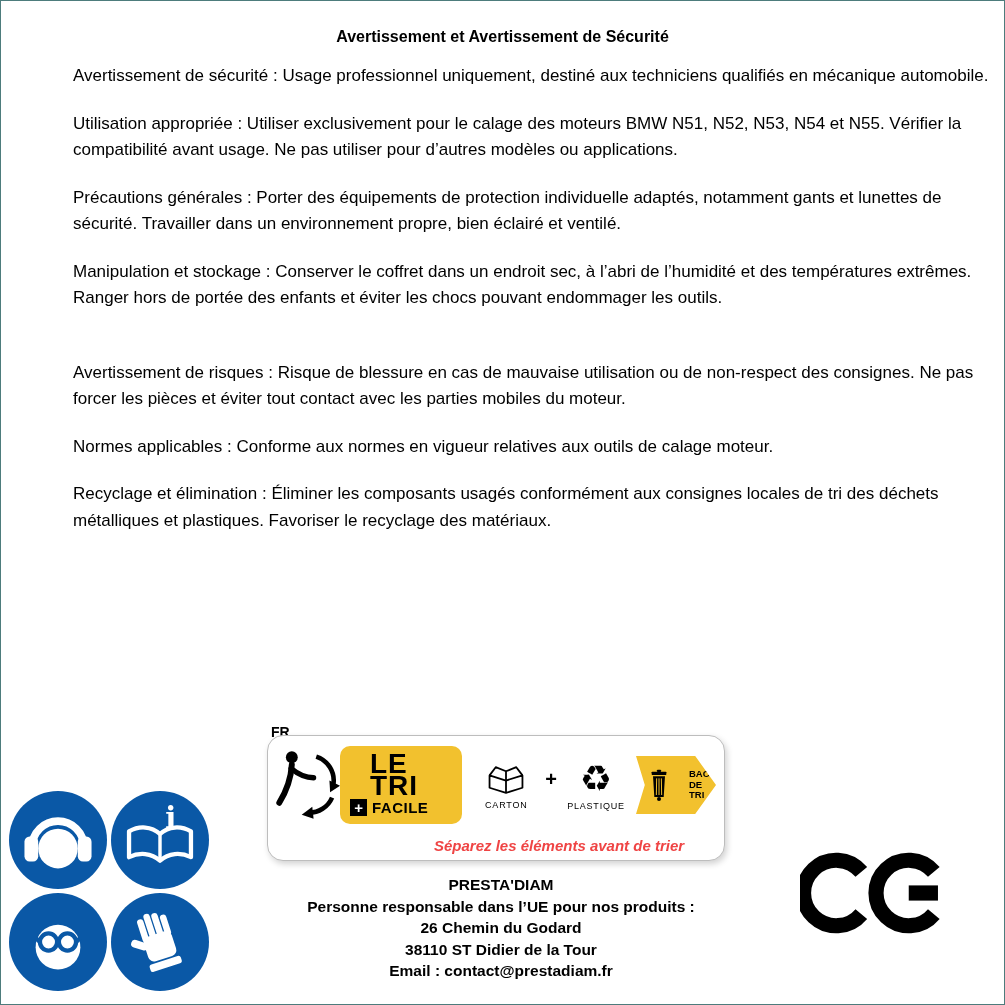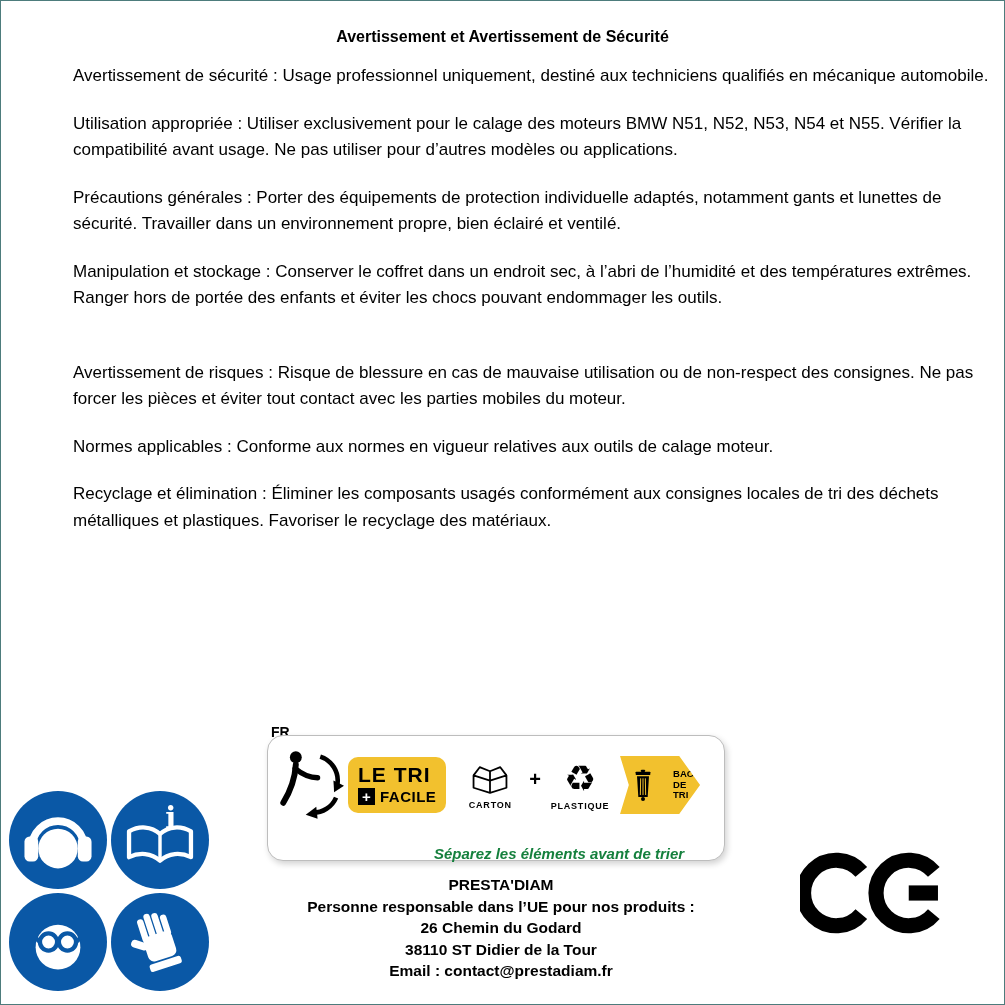--- a/index.html
+++ b/index.html
@@ -38,42 +38,42 @@
     position:absolute; left:266px; top:734px; width:458px; height:126px;
     background:#fff; border:1.5px solid #bdbdbd; border-radius:16px;
     box-shadow:2px 3px 6px rgba(0,0,0,0.18); box-sizing:border-box;
     padding:6px 8px 4px 6px;
   }
   .tri-row { display:flex; align-items:center; height:86px; }
   .triman-wrap { width:74px; display:flex; justify-content:center; }
   .le-tri-box {
     background:#F2C12E; border-radius:10px; padding:7px 10px 8px 10px; margin-right:8px;
   }
-  .le-tri-line1 { font-size:21px; font-weight:bold; letter-spacing:1px; line-height:22px; }
+  .le-tri-line1 { font-size:28px; font-weight:bold; letter-spacing:1px; line-height:22px;margin-left:20px; }
   .le-tri-line2 { display:flex; align-items:center; gap:5px; margin-top:2px; }
   .plus-square {
     width:17px; height:17px; background:#000; color:#fff; font-weight:bold;
     font-size:15px; line-height:17px; text-align:center; flex:0 0 auto;
   }
   .facile { font-size:15px; font-weight:bold; letter-spacing:0.5px; }
   .materials { display:flex; align-items:center; gap:6px; padding:0 4px; }
   .material { display:flex; flex-direction:column; align-items:center; width:64px; }
-  .material-label { font-size:9px; font-weight:bold; letter-spacing:0.8px; margin-top:3px;text-align:center; }
+  .material-label { font-size:9px; font-weight:normal; letter-spacing:0.8px; margin-top:3px;text-align:center; }
   .plus-sign { font-size:20px; font-weight:bold; margin:0 1px 12px 1px; }
   .recycle-glyph { font-size:36px; line-height:38px; }
   .pennant {
     margin-left:4px; width:80px; height:58px; background:#F2C12E;
     clip-path:polygon(0 0, 74% 0, 100% 50%, 74% 100%, 0 100%, 11% 50%);
     display:flex; align-items:center; box-sizing:border-box; padding-left:13px; gap:20px;
     flex:0 0 auto;
   }
   .bac-text { font-size:9.5px; font-weight:bold; line-height:10.5px; }
   .tagline {
-    margin-top:17px; padding-left:160px; font-size:15px; font-weight:bold;
-    font-style:italic; color:#15803d;
+    margin-top:9px; padding-left:160px; font-size:15px; font-weight:bold;
+    font-style:italic; color:#ef4444;
   }
 
   
   .responsible {
     position:absolute; left:250px; top:873px; width:500px; text-align:center;
     font-size:15.5px; font-weight:bold; line-height:21.5px;
   }
 
   
   .ce-mark { position:absolute; left:799px; top:851px; }

